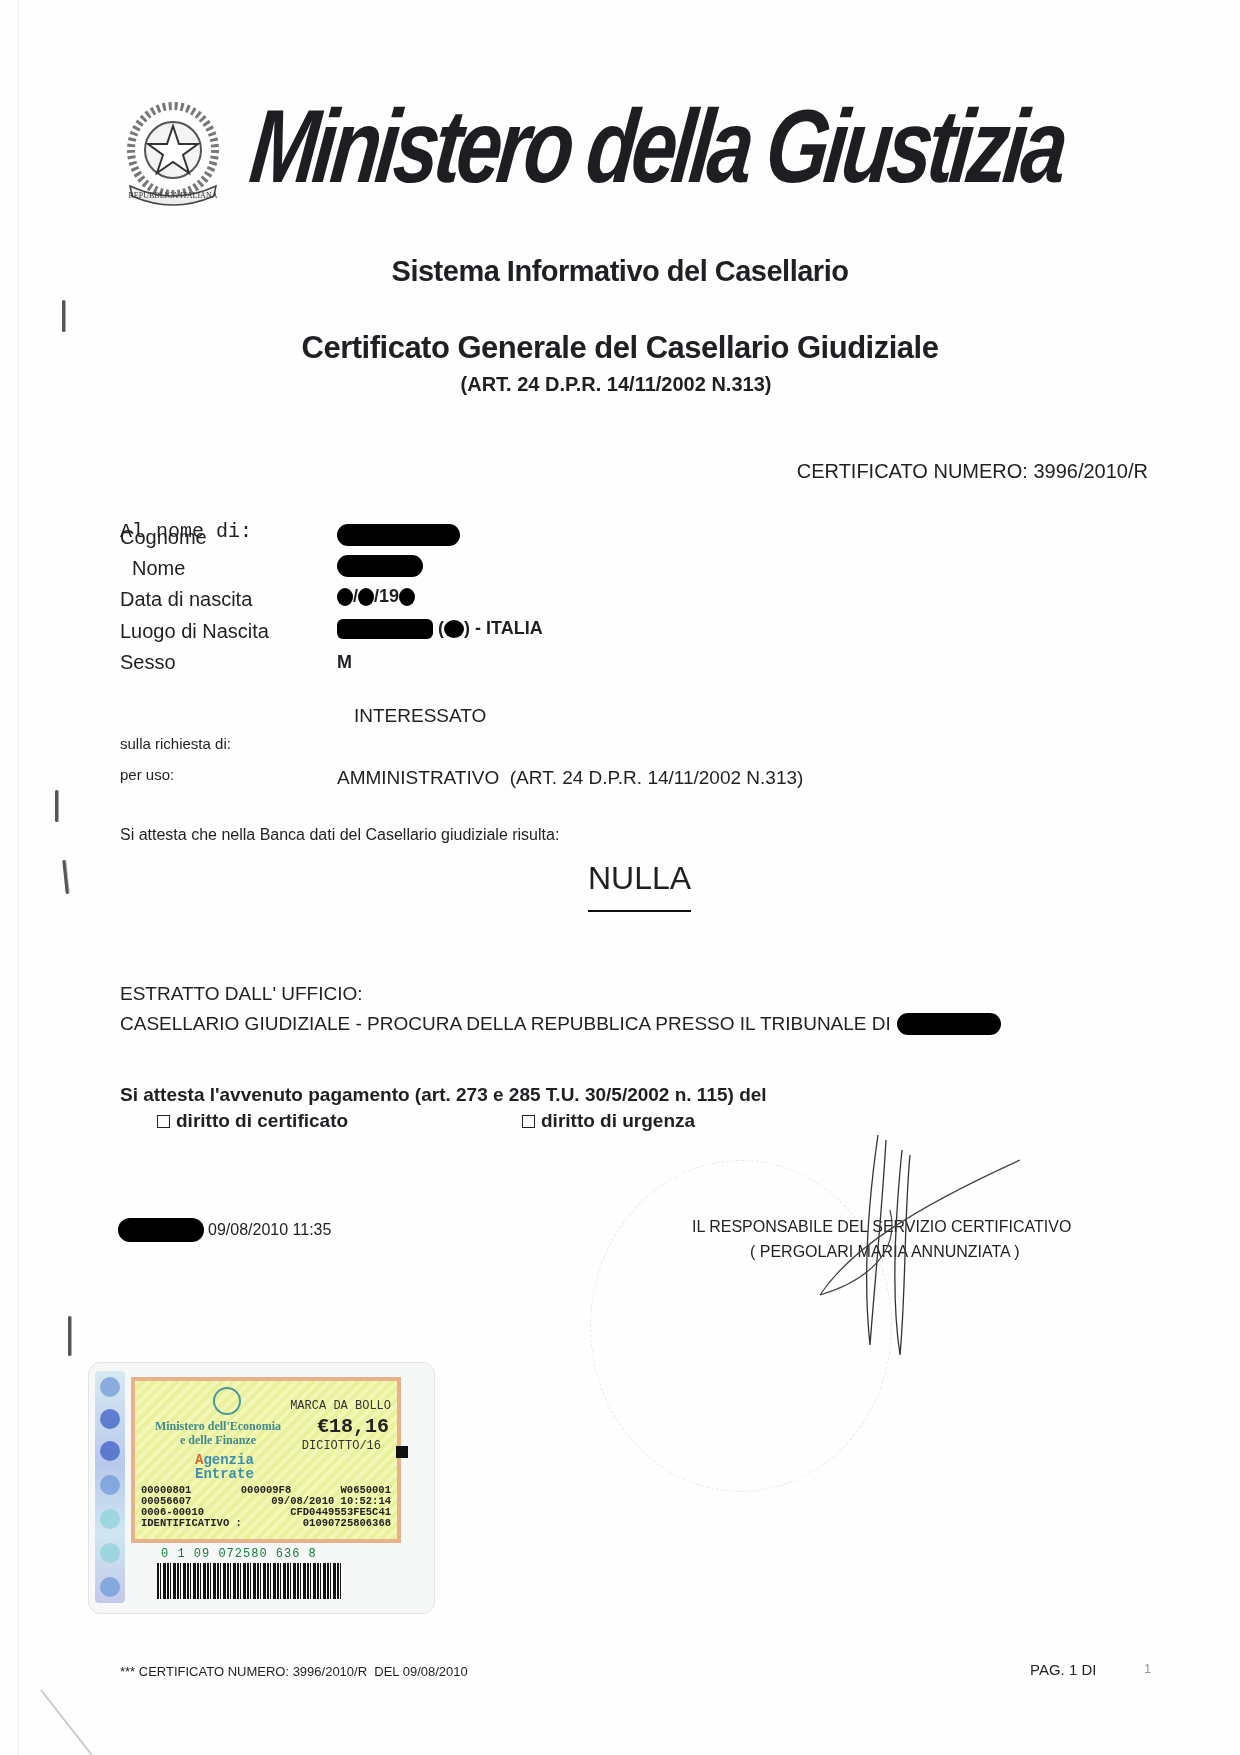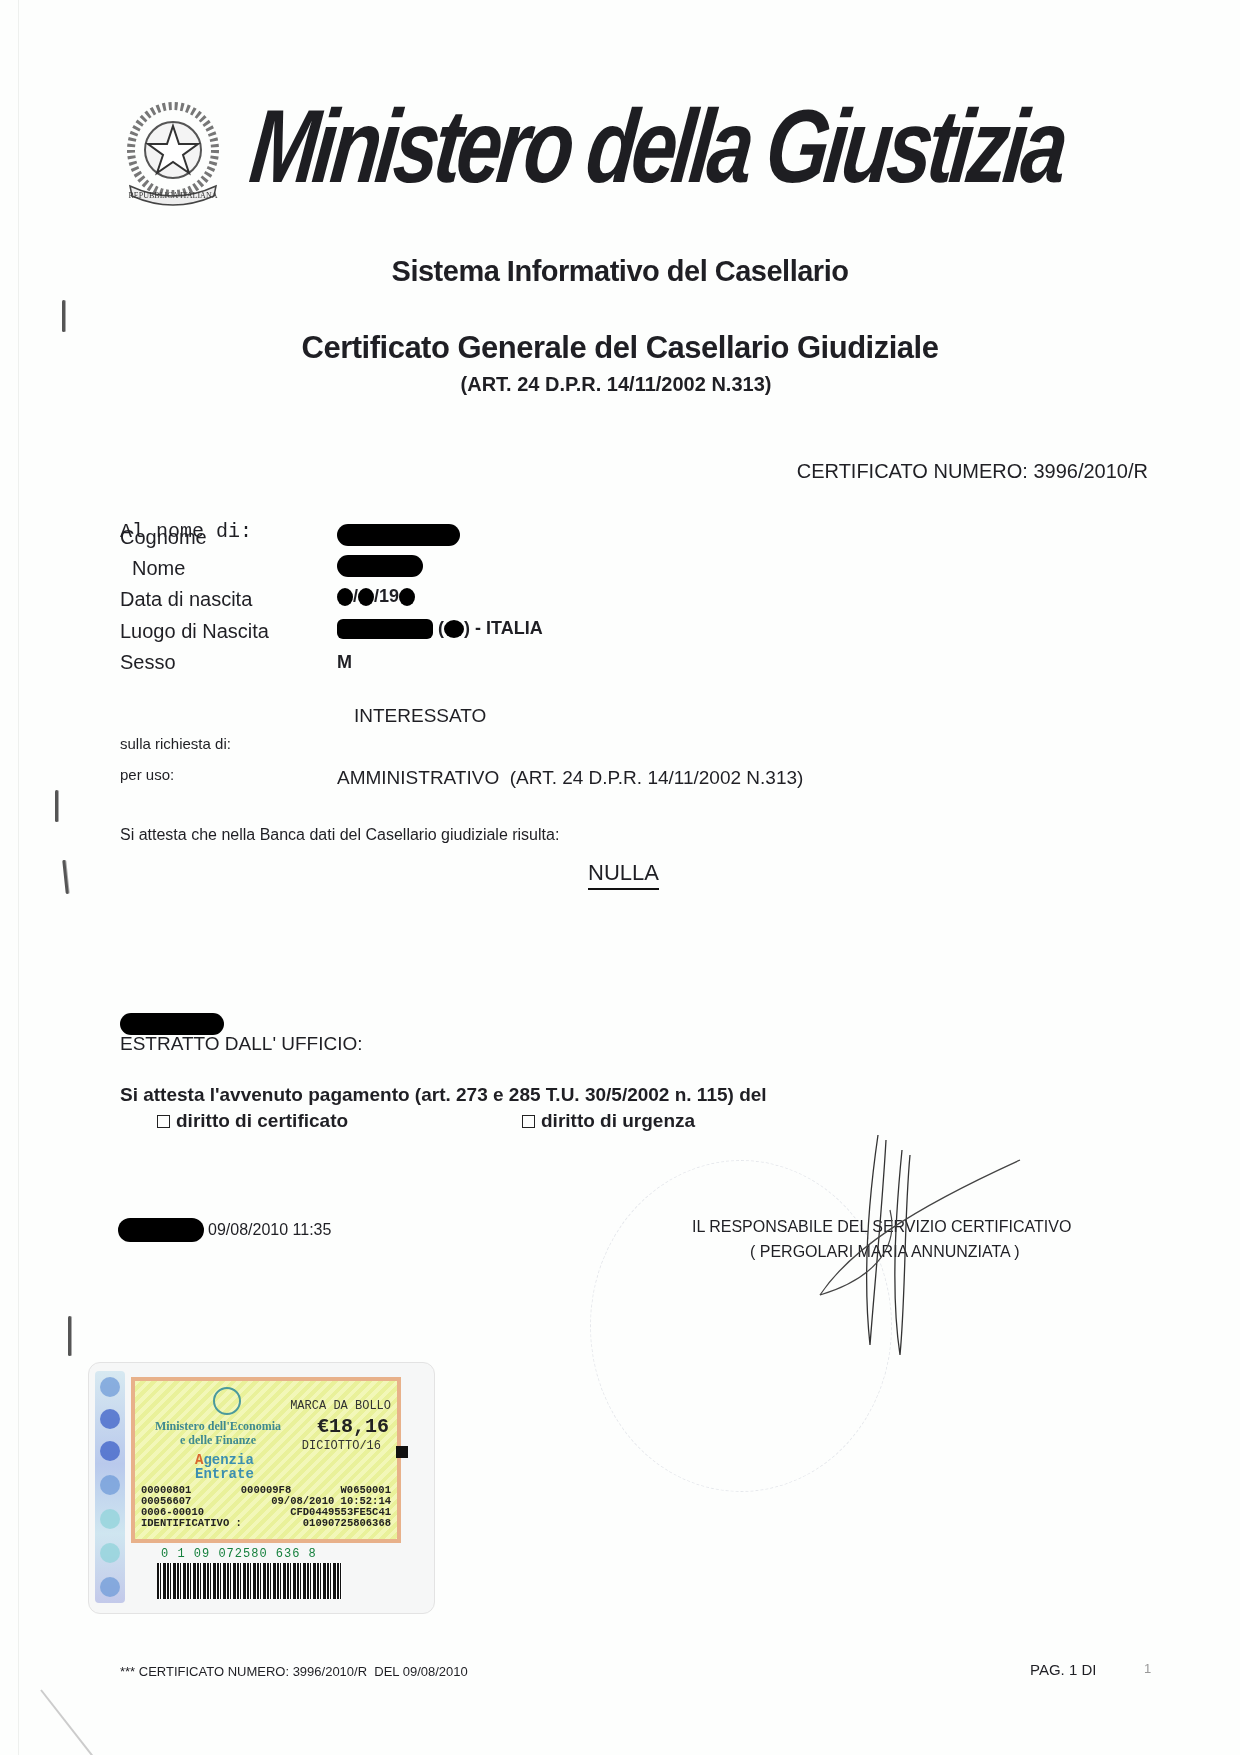--- a/index.html
+++ b/index.html
@@ -16,21 +16,21 @@
   .cert-title { left:0; width:1240px; text-align:center; font-weight:bold; font-size:31px; top:330px; letter-spacing:-0.5px;}
   .cert-law { left:0; width:1232px; text-align:center; font-weight:bold; font-size:20px; top:373px; }
   .cert-number { right:92px; top:460px; font-size:20px; }
   .al-nome { left:120px; top:520px; font-size:20px;font-family:Liberation Mono, monospace; }
   .field-label { left:120px; font-size:20px; }
   .field-value { left:337px; font-size:18px; font-weight:bold; }
   .redact { display:inline-block; background:#000; border-radius:14px; vertical-align:middle; }
   .richiesta-label { left:120px; font-size:15px; }
   .richiesta-value { left:337px; font-size:19px; }
   .attesta { left:120px; top:826px; font-size:16px; }
-  .nulla { left:588px; top:860px; font-size:22px; border-bottom:2px solid #111; padding-bottom:2px; }
+  .nulla { left:588px; top:860px; font-size:32px; border-bottom:2px solid #111; padding-bottom:13px; }
   .estratto { left:120px; font-size:19px; }
   .pagamento { left:120px; top:1084px; font-size:19px; font-weight:bold; }
   .checkbox-item { font-size:19px; font-weight:bold; display:flex; align-items:center; gap:6px; }
   .checkbox { width:11px; height:11px; border:1.5px solid #222; display:inline-block; }
   .datetime { left:118px; top:1218px; font-size:16px; display:flex; align-items:center; gap:4px; }
   .responsabile { left:692px; top:1218px; font-size:16px; }
   .responsabile-name { left:750px; top:1243px; font-size:16px; }
   .signature { left:780px; top:1130px; width:260px; height:240px; }
   .stamp-circle { left:590px; top:1160px; width:300px; height:330px; border-radius:50%; border:1px dashed #d5d8e0; opacity:0.6; }
   .marca { left:88px; top:1362px; width:345px; height:250px; background:#f6f7f7; border-radius:12px; border:1px solid #e3e3e3; }
@@ -114,22 +114,23 @@
 <div class="abs field-value" style="top:652px;">M</div>
 
 <div class="abs richiesta-label" style="top:735px;">sulla richiesta di:</div>
 <div class="abs richiesta-value" style="top:705px;margin-left:17px;">INTERESSATO</div>
 <div class="abs richiesta-label" style="top:766px;">per uso:</div>
 <div class="abs richiesta-value" style="top:767px;white-space:pre;">AMMINISTRATIVO  (ART. 24 D.P.R. 14/11/2002 N.313)</div>
 
 <div class="abs attesta">Si attesta che nella Banca dati del Casellario giudiziale risulta:</div>
 <div class="abs nulla">NULLA</div>
 
-<div class="abs estratto" style="top:1033px;">ESTRATTO DALL' UFFICIO:</div>
+<div class="abs estratto" style="top:983px;">ESTRATTO DALL' UFFICIO:</div>
 <div class="abs estratto" style="top:1013px;display:flex;align-items:center;gap:6px;">
+  <span>CASELLARIO GIUDIZIALE - PROCURA DELLA REPUBBLICA PRESSO IL TRIBUNALE DI</span>
   <span class="redact" style="width:104px;height:22px;"></span>
 </div>
 
 <div class="abs pagamento">Si attesta l'avvenuto pagamento (art. 273 e 285 T.U. 30/5/2002 n. 115) del</div>
 <div class="abs checkbox-item" style="left:157px;top:1110px;">
   <span class="checkbox"></span>
   <span>diritto di certificato</span>
 </div>
 <div class="abs checkbox-item" style="left:522px;top:1110px;">
   <span class="checkbox"></span>

